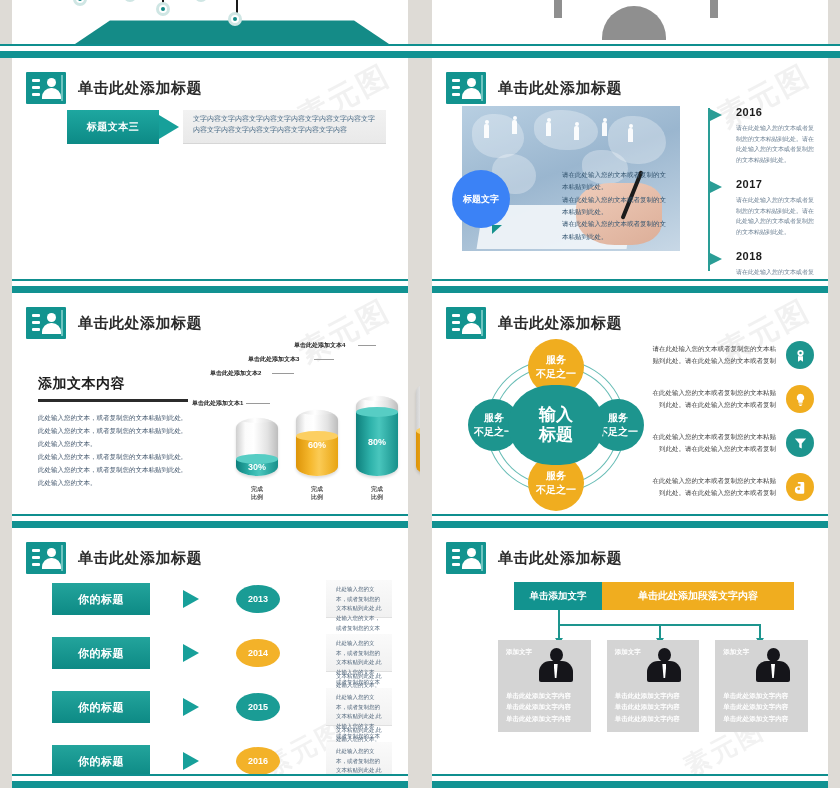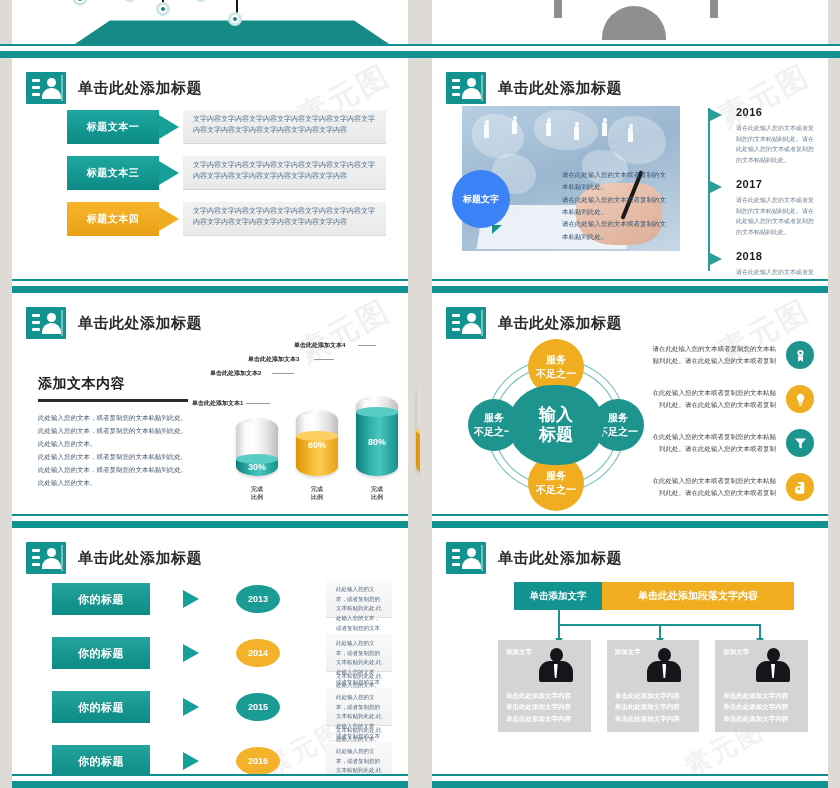--- a/index.html
+++ b/index.html
@@ -262,32 +262,22 @@
             <div class="bk-line l2"></div>
             <div class="bk-line l3"></div>
           <div class="person-head"></div>
             <div class="person-body"></div>
             <div class="spine"></div>
         </div>
         <div class="hdr-title">单击此处添加标题</div>
       </div>
       <div class="s1-rows">
         <div class="s1-row">
-          <div class="s1-tag teal">标题文本一</div>
-          <div class="s1-arrow teal"></div>
-          <div class="s1-body">文字内容文字内容文字内容文字内容文字内容文字内容文字内容文字内容文字内容文字内容文字内容文字内容</div>
-        </div>
-        <div class="s1-row">
           <div class="s1-tag teal">标题文本三</div>
           <div class="s1-arrow teal"></div>
-          <div class="s1-body">文字内容文字内容文字内容文字内容文字内容文字内容文字内容文字内容文字内容文字内容文字内容文字内容</div>
-        </div>
-        <div class="s1-row">
-          <div class="s1-tag amber">标题文本四</div>
-          <div class="s1-arrow amber"></div>
           <div class="s1-body">文字内容文字内容文字内容文字内容文字内容文字内容文字内容文字内容文字内容文字内容文字内容文字内容</div>
         </div>
       </div>
       <div class="slide-foot">
         <div class="foot-thin"></div>
           <div class="foot-thick"></div>
       </div>
     </div>
   </div>
 

